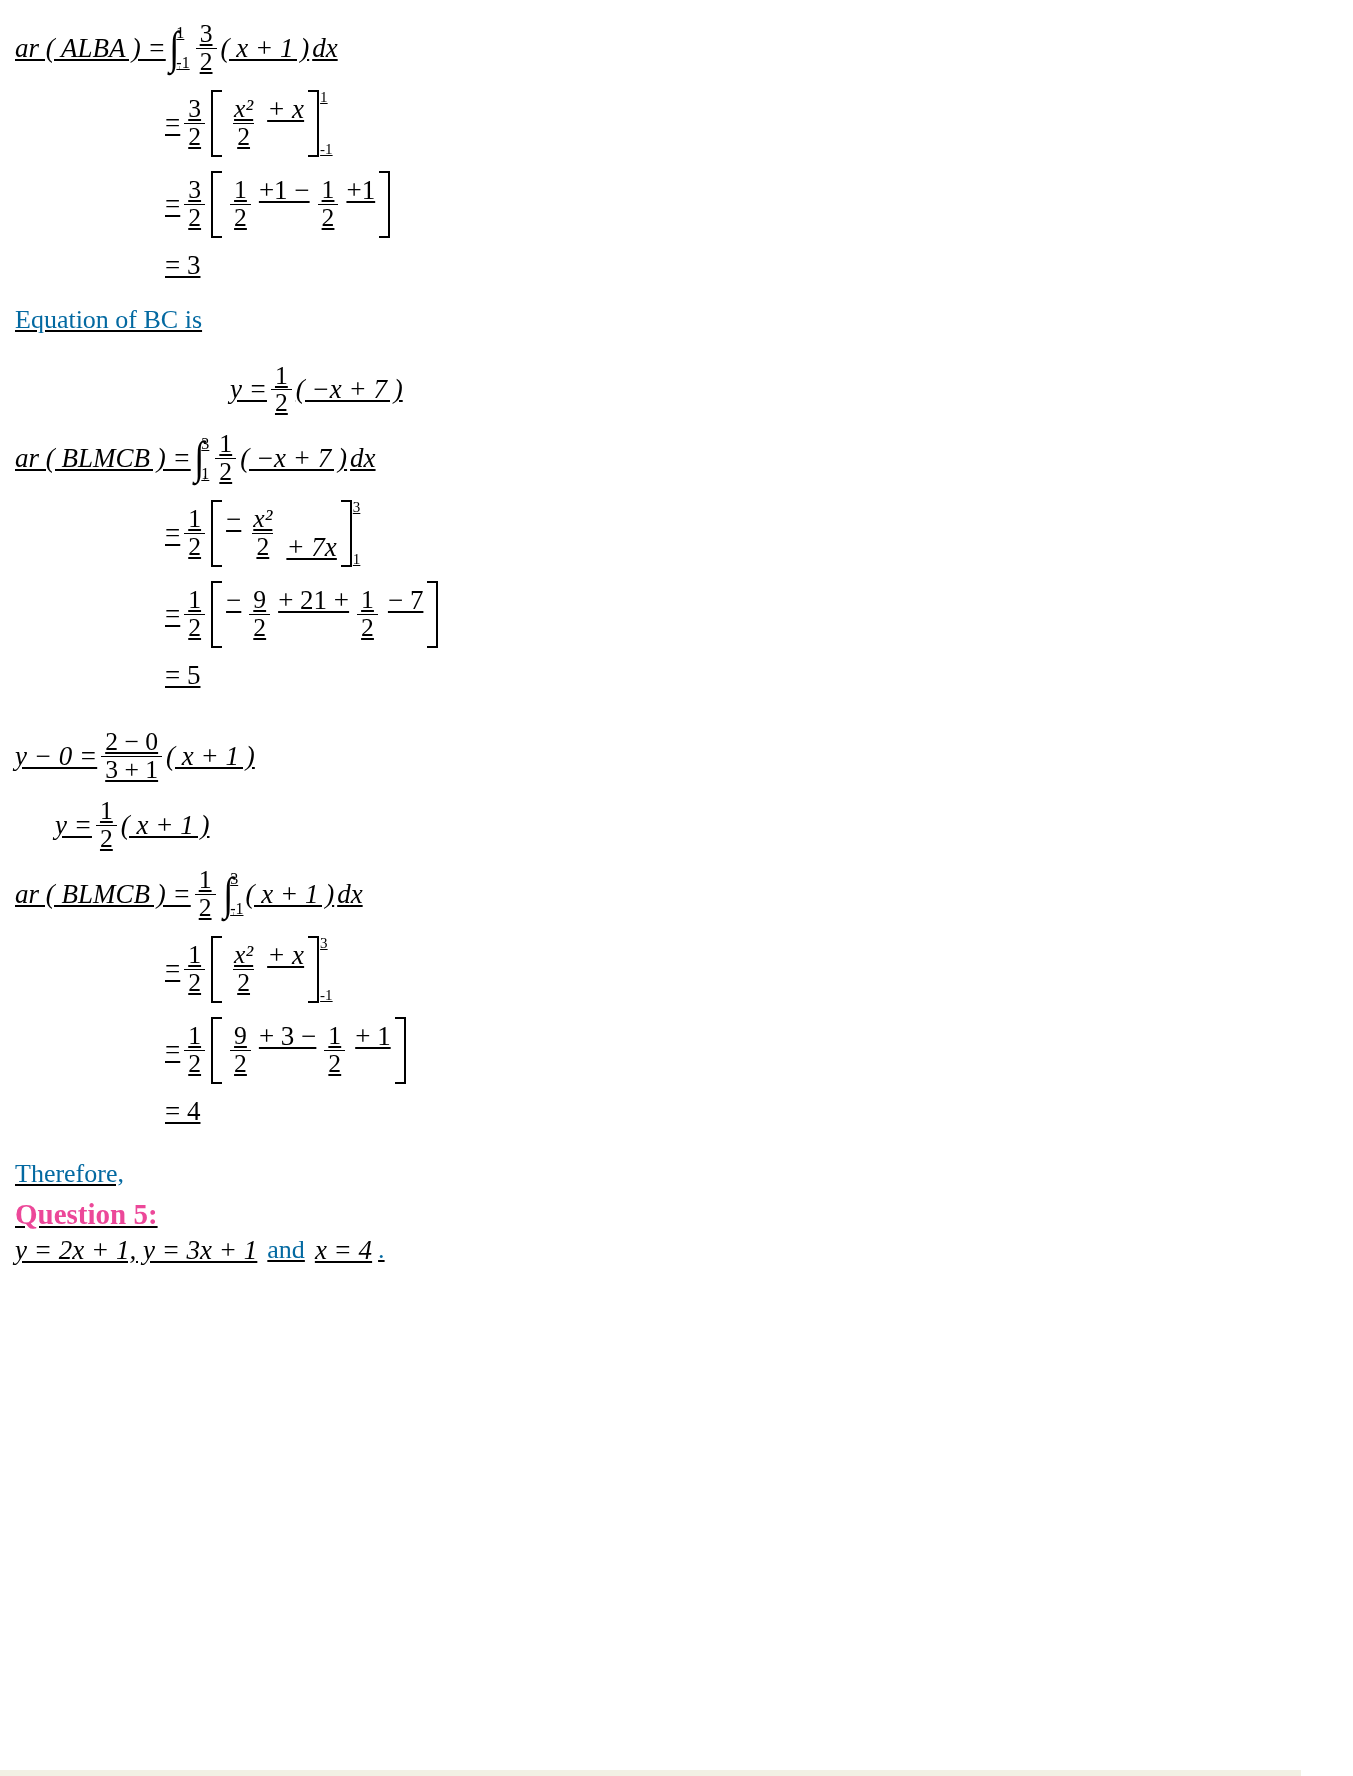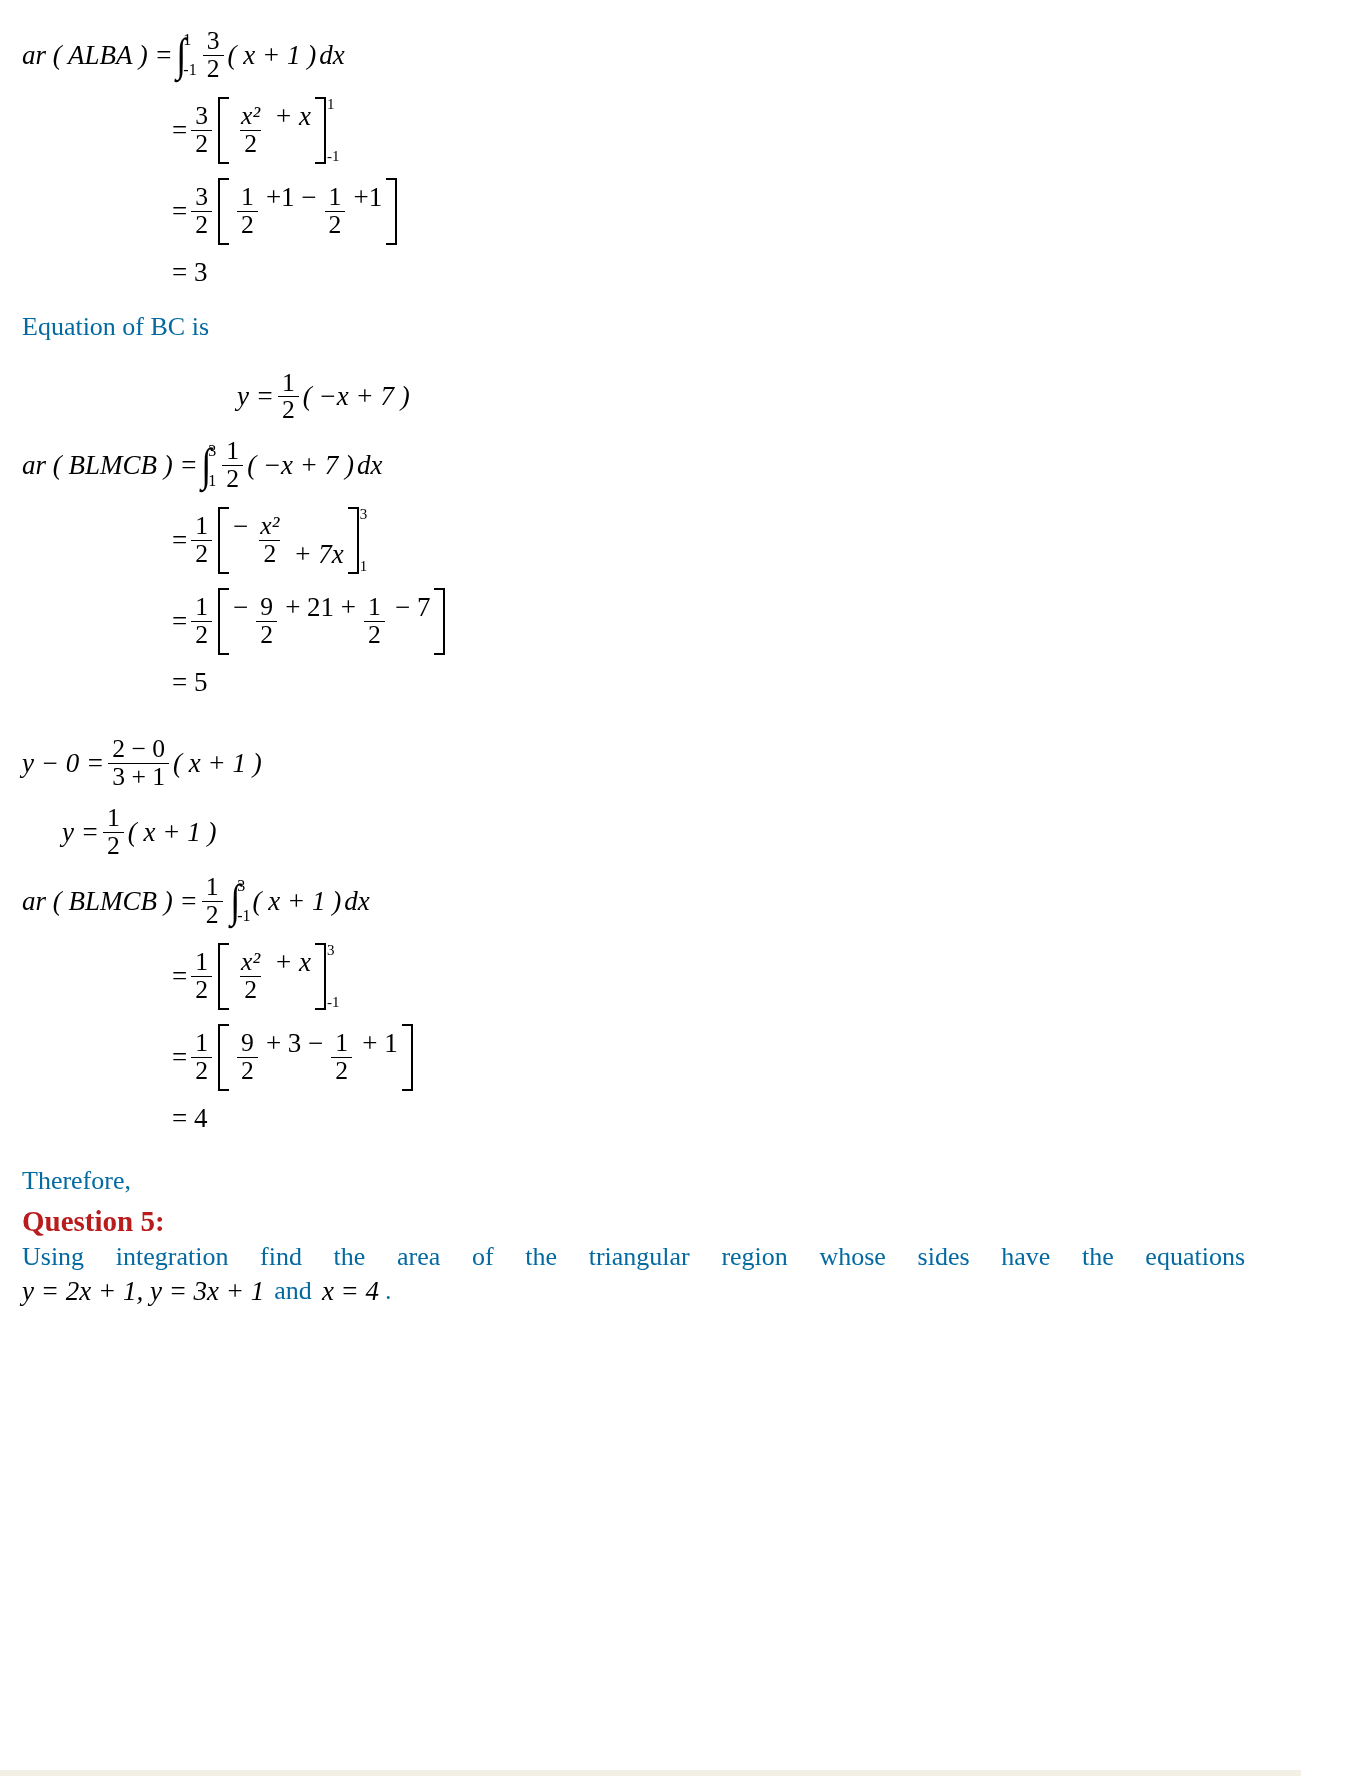--- a/index.html
+++ b/index.html
@@ -10,22 +10,23 @@
   body {
     width: 1353px;
     min-height: 1776px;
     font-family: "Liberation Serif", serif;
     color: #000000;
   }
   .page {
     position: relative;
     width: 1301px;
     min-height: 1776px;
-    padding: 16px;
+    padding: 9px;
     box-sizing: border-box;
+    text-decoration: underline;
   }
   .content {
     padding: 8px 40px 0 6px;
   }
 
   
   .math {
     font-family: "Liberation Serif", serif;
     font-style: italic;
     font-size: 27px;
@@ -116,21 +117,21 @@
     font-family: "Liberation Serif", serif;
     font-size: 26px;
     line-height: 1.15;
     color: #0369a1;
     margin: 0;
   }
   .qhead {
     font-family: "Liberation Serif", serif;
     font-size: 29px;
     font-weight: bold;
-    color: #b91c1c;
+    color: #ec4899;
     margin: 0;
   }
   .justify {
     text-align: justify;
     text-align-last: justify;
   }
 
   .gap-sm { height: 14px; }
   .gap-md { height: 26px; }
   .gap-lg { height: 34px; }
@@ -424,21 +425,20 @@
     <div class="gap-lg"></div>
 
     <div class="row">
       <span class="text-line">Therefore,</span>
     </div>
 
     <div style="height:10px;"></div>
 
     <p class="qhead">Question 5:</p>
 
-    <p class="text-line justify" style="margin-top:4px;">Using integration find the area of the triangular region whose sides have the equations</p>
 
     <div class="row" style="margin-top:4px;">
       <span class="math">y = 2x + 1, y = 3x + 1</span>
       <span class="text-line" style="margin:0 10px;">and</span>
       <span class="math">x = 4</span>
       <span class="text-line" style="margin-left:6px;">.</span>
     </div>
 
   </div>
 

